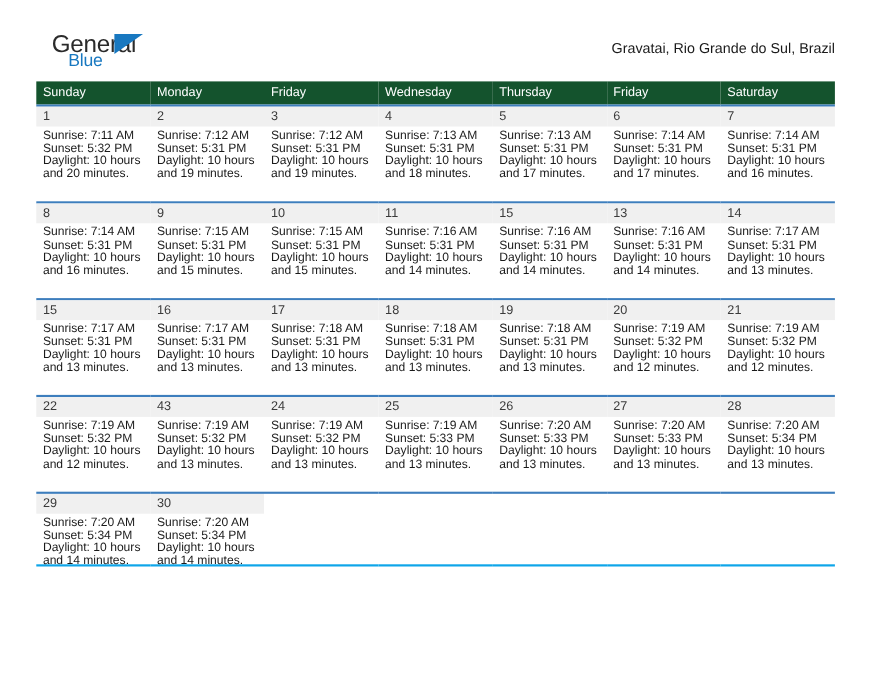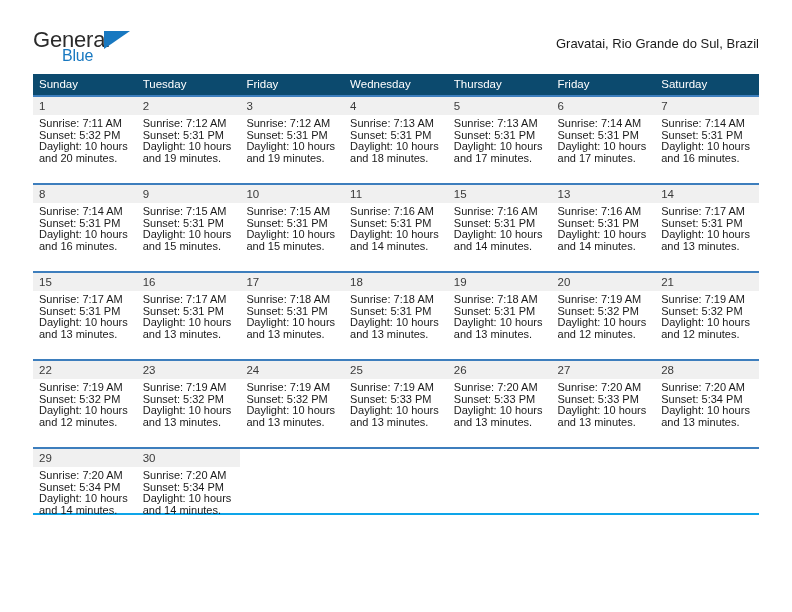--- a/index.html
+++ b/index.html
@@ -32,21 +32,21 @@
     box-sizing: border-box;
   }
   .logo {
     position: relative;
     width: 112px;
     height: 48px;
     user-select: none;
   }
   .logo-general {
     position: absolute;
-    left: 0;
+    left: 14px;
     top: 1px;
     font-size: 22px;
     letter-spacing: -0.2px;
     color: #2b2b2b;
     font-family: "Liberation Sans", sans-serif;
   }
   .logo-tri {
     position: absolute;
     left: 71px;
     top: 5px;
@@ -83,21 +83,21 @@
     white-space: nowrap;
   }
 
   
   .calendar {
     width: 726px;
     border-collapse: collapse;
     table-layout: fixed;
   }
   .dow-row th {
-    background: #0c4a6e;
+    background: #14532d;
     color: #ffffff;
     font-size: 11.5px;
     font-weight: normal;
     text-align: left;
     padding: 4px 0 5px 6px;
     height: 20px;
     box-sizing: border-box;
     border: none;
   }
   .cal-cell {
@@ -150,21 +150,21 @@
     </div>
     <div class="titles">
       <div class="cal-subtitle">Gravatai, Rio Grande do Sul, Brazil</div>
     </div>
   </div>
 
   <table class="calendar">
     <thead>
       <tr class="dow-row">
         <th>Sunday</th>
-        <th>Tuesday</th>
+        <th>Monday</th>
         <th>Friday</th>
         <th>Wednesday</th>
         <th>Thursday</th>
         <th>Friday</th>
         <th>Saturday</th>
       </tr>
     </thead>
     <tbody>
 
       <tr class="week-row">
@@ -414,21 +414,21 @@
           <div class="details">
             <div>Sunrise: 7:19 AM</div>
             <div>Sunset: 5:32 PM</div>
             <div>Daylight: 10 hours</div>
             <div>and 12 minutes.</div>
           </div>
             </div>
           </td>
         <td class="cal-cell">
             <div class="cell-inner">
-          <div class="daynum">23</div>
+          <div class="daynum">43</div>
           <div class="details">
             <div>Sunrise: 7:19 AM</div>
             <div>Sunset: 5:32 PM</div>
             <div>Daylight: 10 hours</div>
             <div>and 13 minutes.</div>
           </div>
             </div>
           </td>
         <td class="cal-cell">
             <div class="cell-inner">

